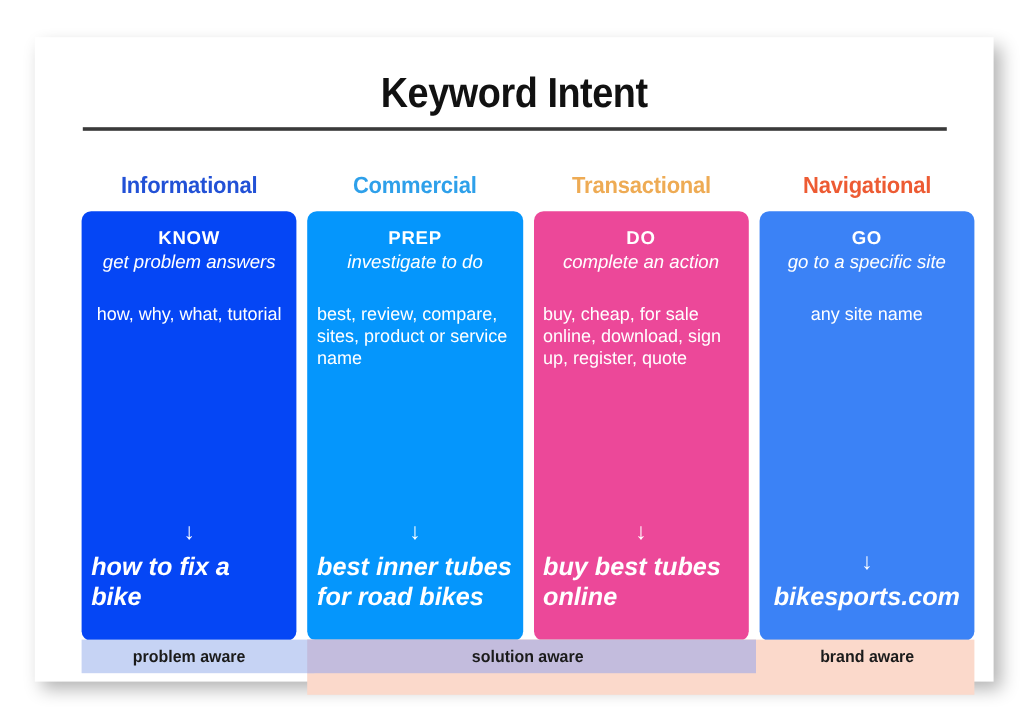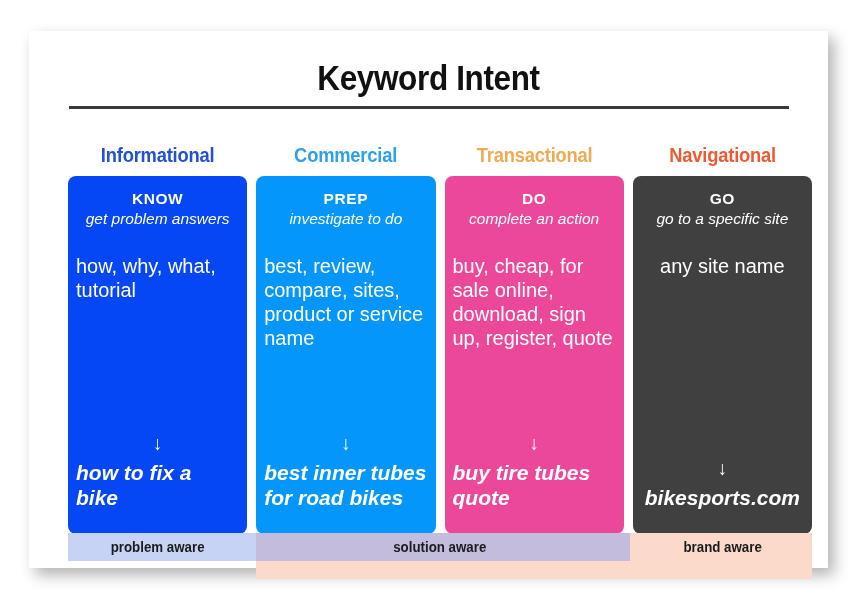--- a/index.html
+++ b/index.html
@@ -99,21 +99,21 @@
     letter-spacing: 0.6px;
     line-height: 1.1;
   }
   .card-sub {
     margin-top: 3px;
     font-size: 15.5px;
     font-style: italic;
     line-height: 1.18;
   }
   .card-mods {
-    font-size: 20px;
+    font-size: 15px;
     line-height: 1.2;
   }
   .arrow {
     font-size: 19px;
     line-height: 1;
   }
   .card-example {
     font-size: 21px;
     font-weight: bold;
     font-style: italic;
@@ -202,28 +202,28 @@
       <div class="col">
         <div class="col-head" style="color: rgb(238, 171, 84);">Transactional</div>
         <div class="card" id="card2" style="background: #ec4899;">
           <div class="card-key">DO</div>
           <div class="card-sub">complete an action</div>
           <div class="sp-a"></div>
           <div class="card-mods">buy, cheap, for sale online, download, sign up, register, quote</div>
           <div class="sp-b"></div>
           <div class="arrow">↓</div>
           <div class="sp-c"></div>
-          <div class="card-example">buy tire tubes quote</div>
+          <div class="card-example">buy best tubes online</div>
           <div class="sp-e"></div>
         </div>
       </div>
 
       <div class="col">
         <div class="col-head" style="color: rgb(237, 91, 51);">Navigational</div>
-        <div class="card" id="card3" style="background: #404040;">
+        <div class="card" id="card3" style="background: #3b82f6;">
           <div class="card-key">GO</div>
           <div class="card-sub">go to a specific site</div>
           <div class="sp-a"></div>
           <div class="card-mods">any site name</div>
           <div class="sp-b"></div>
           <div class="arrow">↓</div>
           <div class="sp-c"></div>
           <div class="card-example">bikesports.com</div>
           <div class="sp-e"></div>
         </div>

